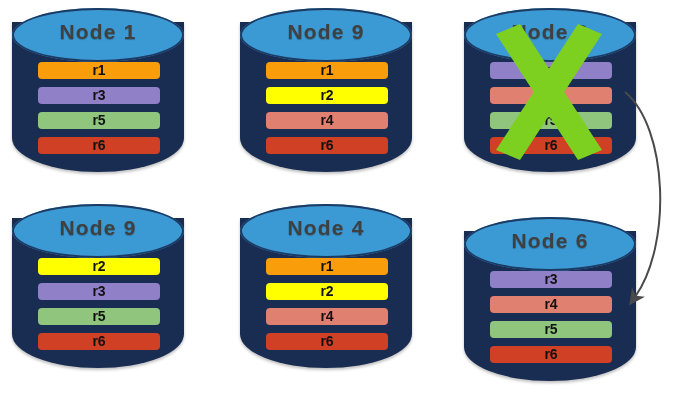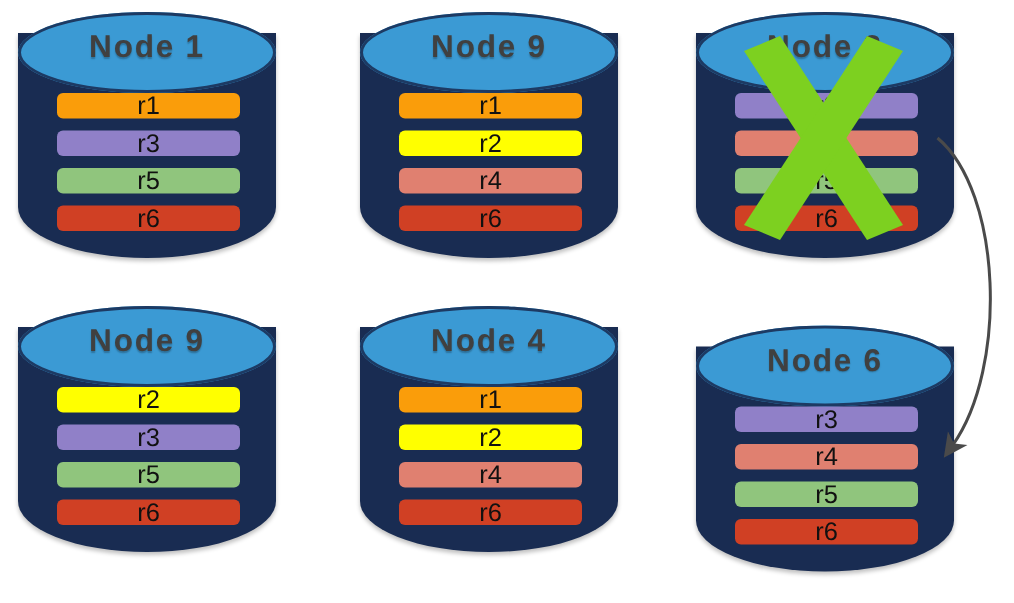--- a/index.html
+++ b/index.html
@@ -70,22 +70,22 @@
     left: 38px;
     top: 62px;
     width: 122px;
   }
   .record {
     height: 17px;
     line-height: 17px;
     margin-bottom: 8px;
     border-radius: 4px;
     text-align: center;
-    font-size: 17px;
-    font-weight: normal;
+    font-size: 14px;
+    font-weight: bold;
     color: #111111;
   }
   .record:last-child { margin-bottom: 16px; }
 
   
   .cross {
     position: absolute;
     left: 0; top: 0;
     width: 196px;
     height: 185px;

